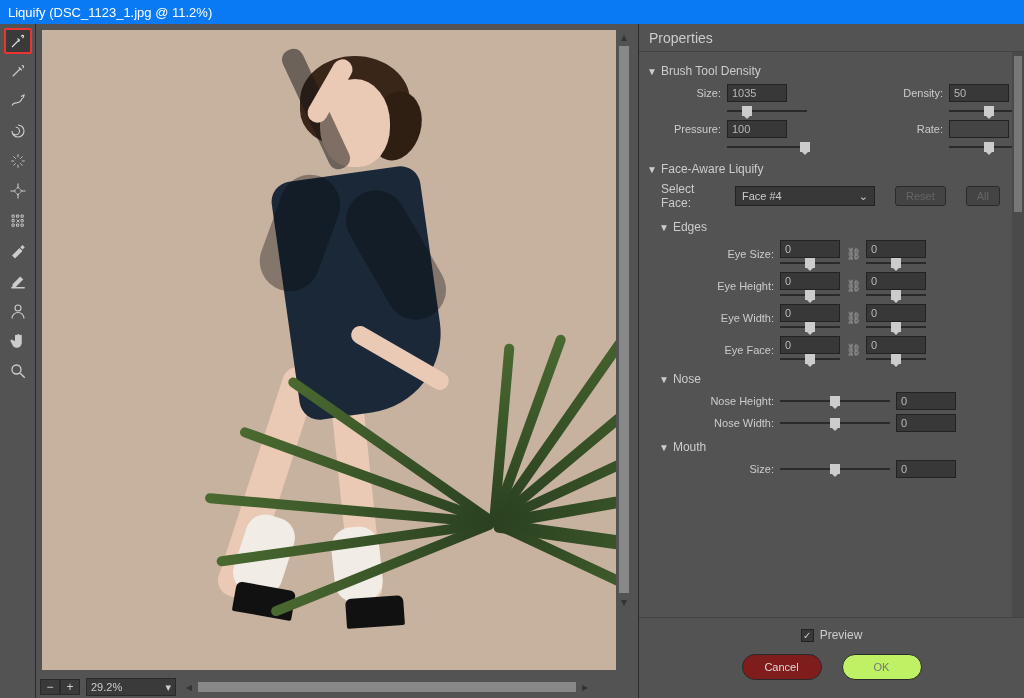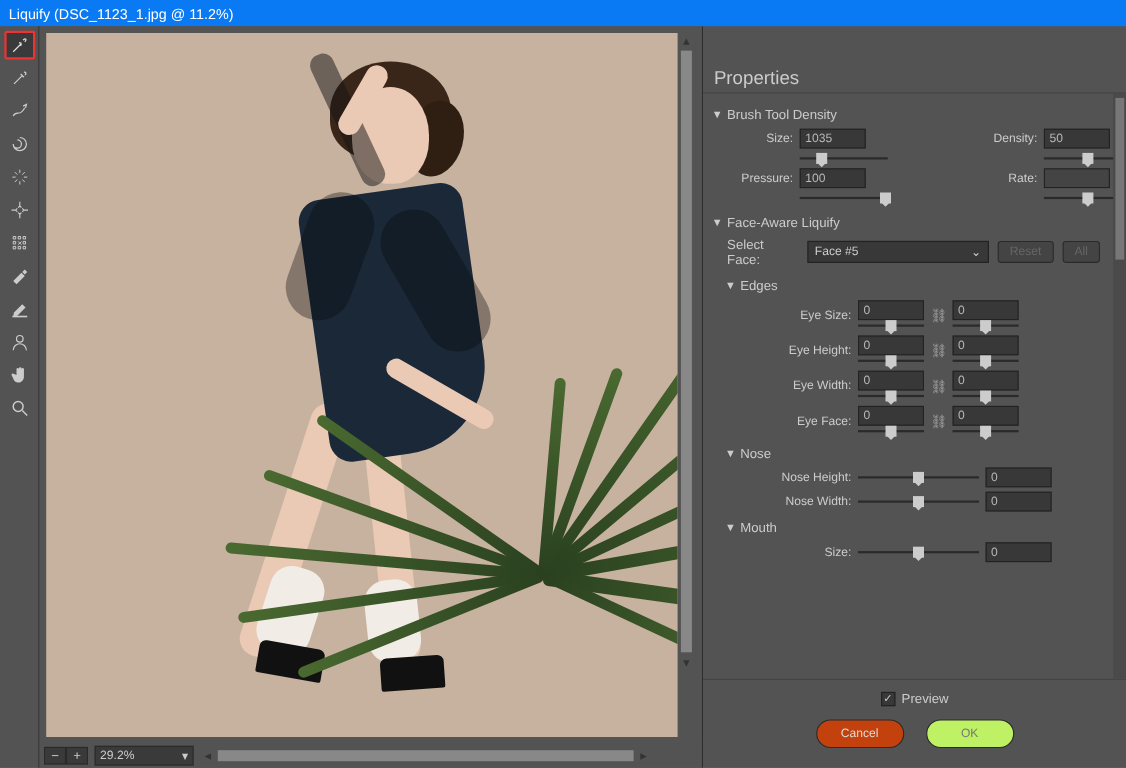--- a/index.html
+++ b/index.html
@@ -16,21 +16,21 @@
   .vscroll { width: 16px; background: #535353; display: flex; flex-direction: column; align-items: center; }
   .vscroll .arrow, .hscroll .arrow { width: 14px; height: 14px; color: #333; cursor: pointer; text-align:center;}
   .vscroll .thumb { width: 10px; flex: 0.9; background: #888; margin: 2px 0; }
   .bottom-bar { height: 22px; display: flex; align-items: center; padding: 0 4px; gap: 6px; background:#535353;}
   .zoom-btns { display:flex; gap:0; }
   .zoom-btns .b { width:20px; height:16px; border:1px solid #2a2a2a; background:#3a3a3a; display:flex;align-items:center;justify-content:center; cursor:pointer;}
   .zoom-select { width: 90px; height: 18px; background: #3a3a3a; border: 1px solid #2a2a2a; color: #ccc; font-size: 11px; padding: 0 4px; display:flex; align-items:center; justify-content:space-between;}
   .hscroll { flex:1; height:14px; background:#535353; display:flex; align-items:center; }
   .hscroll .thumb { height:10px; flex:0.9; background:#888; margin: 0 2px;}
   .props { width: 386px; background: #535353; border-left: 1px solid #2a2a2a; display: flex; flex-direction: column; }
-  .props-header { height: 28px; display: flex; align-items: center; padding: 0 10px; font-size: 17px; border-bottom: 1px solid #434343; margin-top: 33px; }
+  .props-header { height: 28px; display: flex; align-items: center; padding: 0 10px; font-size: 14px; border-bottom: 1px solid #434343; }
   .props-body { flex: 1; overflow: hidden; position: relative; display:flex; }
   .props-scroll { flex:1; padding: 6px 12px 6px 8px; overflow:hidden;}
   .props-scrollbar { width:12px; background:#4a4a4a; display:flex; flex-direction:column;}
   .props-scrollbar .thumb { width:8px; background:#777; margin:4px auto; flex:0.28;}
   .section-title { display: flex; align-items: center; gap: 4px; font-size: 12px; margin: 6px 0; cursor:pointer;}
   .section-title .tri { font-size: 10px; }
   .row { display: flex; align-items: center; margin: 4px 0; gap: 6px; }
   .label { width: 80px; text-align: right; font-size: 11px; color:#ccc;}
   .label-wide { width: 115px; text-align: right; font-size: 11px; color:#ccc;}
   .numfield { width: 60px; height: 18px; background: #383838; border: 1px solid #222; color: #b8b8b8; font-size: 11px; padding: 0 4px; display:flex; align-items:center;}
@@ -38,27 +38,27 @@
   .slider::before { content:''; position:absolute; top:4px; left:0; right:0; height:2px; background:#2a2a2a;}
   .slider .handle { position:absolute; top:0; width:10px; height:10px; background:#ccc; transform:translateX(-50%);}
   .slider .handle::after{content:'';position:absolute;left:0;top:8px;border-left:5px solid transparent;border-right:5px solid transparent;border-top:5px solid #ccc;}
   .brush-grid { display:grid; grid-template-columns: 64px 70px 80px 54px 70px; gap:4px 6px; align-items:center; margin-left: 10px;}
   .brush-grid .label{width:auto;}
   .subsection { margin-left: 12px; }
   .eyes-row { display:flex; align-items:center; gap:6px; margin:4px 0;}
   .link-icon { width:14px; color:#aaa; text-align:center; font-size:12px;}
   .checkbox { width:13px; height:13px; border:1px solid #222; background:#383838; display:inline-flex; align-items:center; justify-content:center; font-size:10px; color:#ccc;}
   .checkbox.checked::after{content:'✓';}
-  .select-face { display:flex; align-items:center; gap:8px; margin:6px 0 10px 14px;}
+  .select-face { display:flex; align-items:center; gap:20px; margin:6px 0 10px 14px;}
   .dropdown { width:170px; height:20px; background:#383838; border:1px solid #222; color:#ccc; font-size:11px; padding:0 6px; display:flex; align-items:center; justify-content:space-between;}
   .btn { height:20px; padding:0 10px; background:#444; border:1px solid #2a2a2a; border-radius:3px; color:#999; font-size:11px; display:inline-flex; align-items:center; cursor:pointer;}
   .btn.disabled{color:#666;}
   .props-footer { padding: 10px 0 18px; display:flex; flex-direction:column; align-items:center; gap:12px; border-top:1px solid #434343;}
   .footer-btns { display:flex; gap:20px;}
-  .footer-btns .btn { width:80px; height:26px; border-radius:13px; justify-content:center; background:#c2410c; color:#ddd;}
+  .footer-btns .btn { width:80px; height:26px; border-radius:13px; justify-content:center; background:#7f1d1d; color:#ddd;}
   .footer-btns .btn.disabled { background:#bef264; color:#777;}
   
   .figure { position:absolute; left:30%; top:4%; width:44%; height:92%; }
   .head { position:absolute; left:42%; top:4%; width:70px; height:88px; background:#eac9b5; border-radius:50% 50% 45% 45%; }
   .hair { position:absolute; left:34%; top:0; width:110px; height:90px; background:#3a2619; border-radius:50% 50% 40% 40%; }
   .hair2 { position:absolute; left:62%; top:6%; width:50px; height:70px; background:#2f1e12; border-radius:50%; transform:rotate(15deg);}
   .arm-up { position:absolute; left:36%; top:-2%; width:22px; height:130px; background:rgba(20,20,20,0.5); transform:rotate(-25deg); border-radius:10px;}
   .forearm-up{ position:absolute; left:42%; top:0%; width:20px; height:70px; background:#eac9b5; transform:rotate(30deg); border-radius:10px;}
   .dress { position:absolute; left:28%; top:20%; width:150px; height:240px; background:#1a2838; border-radius:20px 20px 80px 20px; transform:rotate(-8deg);}
   .sleeve-l{position:absolute;left:22%;top:20%;width:60px;height:120px;background:rgba(10,10,10,0.35);border-radius:30px;transform:rotate(20deg);}
@@ -260,21 +260,21 @@
 
 
         <div class="section-title" style="margin-top:10px;">
           <span class="tri">▼</span>
           <span>Face-Aware Liquify</span>
         </div>
 
         <div class="select-face">
           <span>Select Face:</span>
           <div class="dropdown">
-            <span>Face #5</span>
+            <span>Face #4</span>
               <span>⌄</span>
           </div>
           <div class="btn disabled">Reset</div>
           <div class="btn disabled">All</div>
         </div>
 
         <div class="subsection">
           <div class="section-title">
             <span class="tri">▼</span>
             <span>Edges</span>

